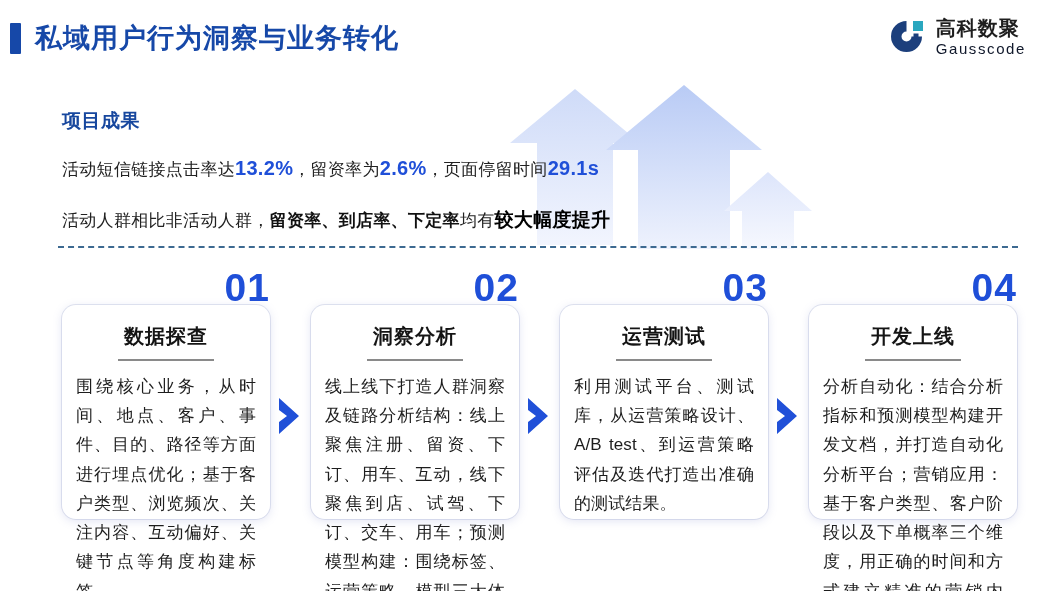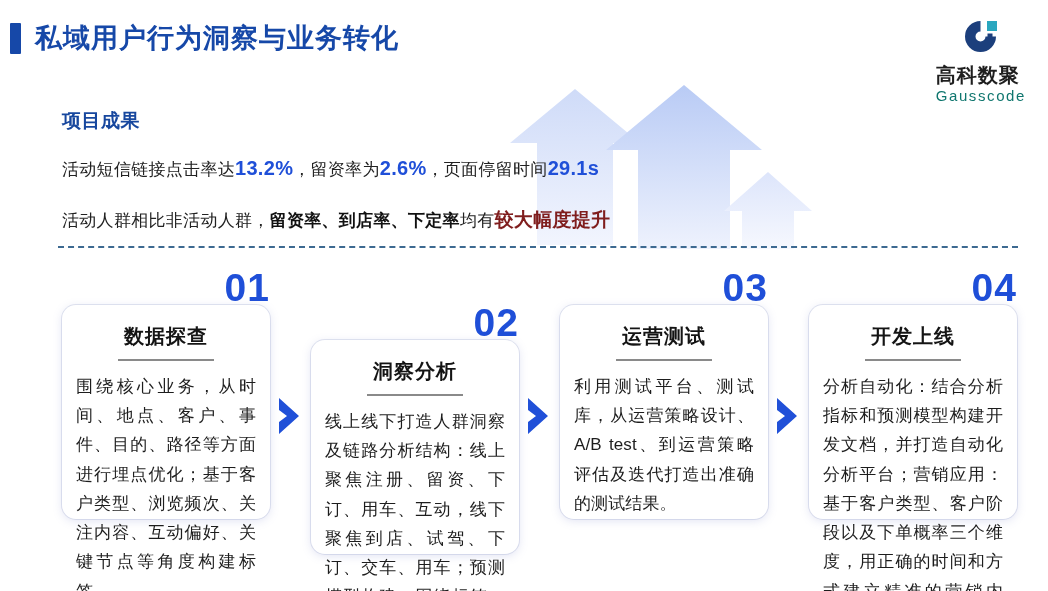--- a/index.html
+++ b/index.html
@@ -57,37 +57,36 @@
     white-space: nowrap;
   }
 
   .logo {
     position: absolute;
     right: 22px;
     top: 18px;
     display: flex;
     align-items: center;
     gap: 9px;
-    flex-direction: column;
   }
 
   .logo-mark { flex: 0 0 auto; }
 
   .logo-text { display: flex; flex-direction: column; line-height: 1; }
 
   .logo-cn {
     font-size: 20px;
     font-weight: bold;
     color: #1e1e1e;
     letter-spacing: 1px;
   }
 
   .logo-en {
     font-size: 15px;
-    color: #0f766e;
+    color: #0f172a;
     letter-spacing: 1.6px;
     margin-top: 3px;
   }
 
   
   .results {
     position: absolute;
     left: 62px;
     top: 108px;
     z-index: 3;
@@ -108,21 +107,21 @@
   }
   .results-line.l1 { margin-top: 23px; }
   .results-line.l2 { margin-top: 26px; }
 
   .hl {
     color: #1f4fd8;
     font-weight: bold;
     font-size: 20px;
   }
   .hl-phrase {
-    color: #7f1d1d;
+    color: #000000;
     font-weight: bold;
     font-size: 19px;
   }
   .bold-dark { font-weight: bold; color: #111111; }
 
   
   .divider {
     position: absolute;
     left: 58px;
     right: 30px;
@@ -139,21 +138,21 @@
     height: 260px;
     z-index: 3;
   }
 
   .step {
     position: absolute;
     top: 0;
     width: 208px;
   }
   .step.s1 { left: 62px; }
-  .step.s2 { left: 311px; margin-top: 35px; }
+  .step.s2 { left: 311px; }
   .step.s3 { left: 560px; }
   .step.s4 { left: 809px; }
 
   .step-num {
     font-size: 39px;
     font-weight: bold;
     color: #1f4fd8;
     text-align: right;
     line-height: 1;
     letter-spacing: 1px;

